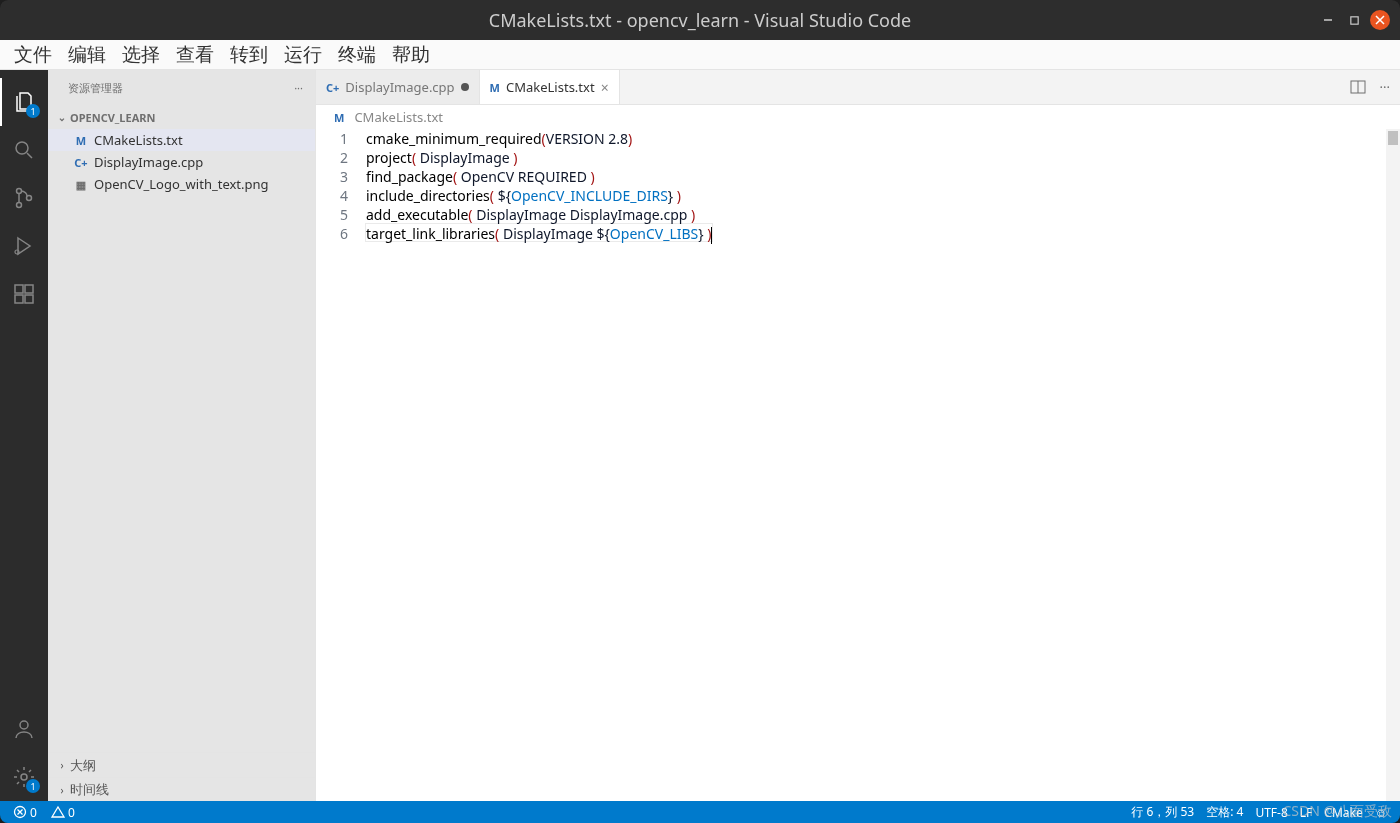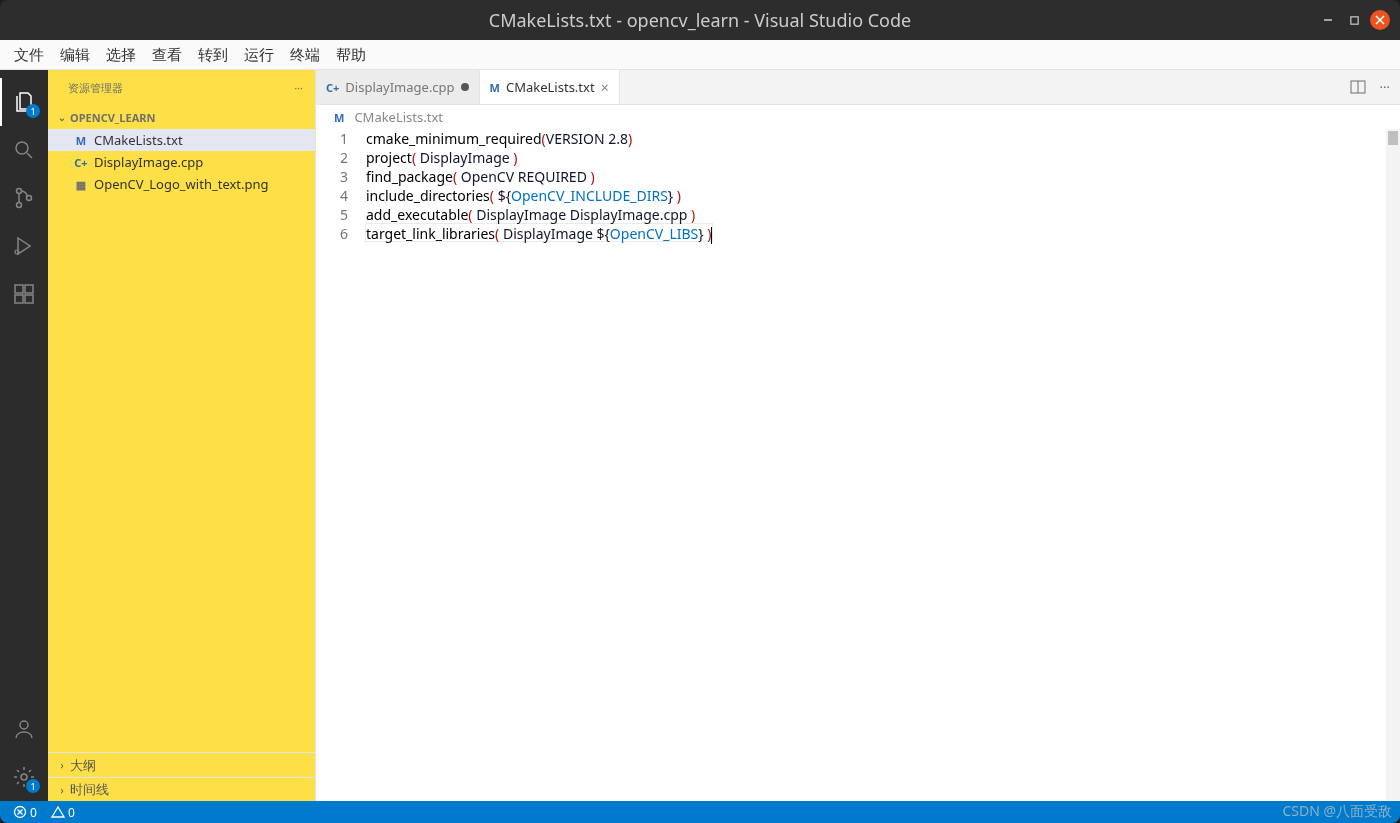--- a/index.html
+++ b/index.html
@@ -8,35 +8,35 @@
 
 .titlebar { height: 40px; background: #2d2d2d; display: flex; align-items: center; position: relative; border-top-left-radius: 8px; border-top-right-radius: 8px; }
 .titlebar-title { position: absolute; left: 50%; transform: translateX(-50%); color: #cccccc; font-size: 18px; }
 .window-controls { margin-left: auto; display: flex; align-items: center; gap: 6px; padding-right: 10px; }
 .win-btn { width: 20px; height: 20px; display: flex; align-items: center; justify-content: center; border-radius: 50%; cursor: pointer; }
 .win-close { background: #e95420; color: #fff; font-size: 11px; }
 .win-min, .win-max { color: #ccc; font-size: 14px; }
 
 
 .menubar { height: 30px; background: #fafafa; display: flex; align-items: center; padding: 0 6px; color: #333; border-bottom: 1px solid #e4e4e4; }
-.menu-item { padding: 16px 8px; cursor: pointer; font-size: 15px; }
+.menu-item { padding: 16px 8px; cursor: pointer; font-size: 19px; }
 
 
 .main { flex: 1; display: flex; overflow: hidden; }
 
 
 .activitybar { width: 48px; background: #2c2c2c; display: flex; flex-direction: column; align-items: center; padding-top: 8px; }
 .activity-item { width: 48px; height: 48px; display: flex; align-items: center; justify-content: center; cursor: pointer; position: relative; color: #858585; }
 .activity-item.active { color: #fff; }
 .activity-item.active::before { content: ""; position: absolute; left: 0; top: 0; bottom: 0; width: 2px; background: #fff; }
 .activity-badge { position: absolute; bottom: 8px; right: 8px; background: #007acc; color: #fff; font-size: 9px; min-width: 14px; height: 14px; border-radius: 8px; display: flex; align-items: center; justify-content: center; padding: 0 3px; }
 .activity-spacer { flex: 1; }
 
 
-.sidebar { width: 268px; background: #fde047; color: #333; display: flex; flex-direction: column; border-right: 1px solid #e4e4e4; }
+.sidebar { width: 268px; background: #e5e5e5; color: #333; display: flex; flex-direction: column; border-right: 1px solid #e4e4e4; }
 .sidebar-header { height: 35px; display: flex; align-items: center; justify-content: space-between; padding: 0 12px 0 20px; font-size: 11px; color: #6f6f6f; }
 .sidebar-actions { display: flex; gap: 10px; color: #6f6f6f; }
 .sidebar-section-title { height: 24px; display: flex; align-items: center; padding-left: 6px; font-size: 11px; font-weight: bold; color: #6f6f6f; cursor: pointer; }
 .sidebar-section-title .chev { width: 16px; text-align: center; font-size: 10px; }
 .file-list { flex: 1; overflow: auto; }
 .file-row { height: 22px; display: flex; align-items: center; padding-left: 24px; cursor: pointer; font-size: 13px; color: #333; }
 .file-row.selected { background: #e4e6f1; }
 .file-icon { width: 18px; height: 16px; display: inline-flex; align-items: center; justify-content: center; margin-right: 4px; font-size: 11px; font-weight: bold; }
 .icon-cmake { color: #2f6db3; }
 .icon-cpp { color: #2f6db3; }
@@ -262,15 +262,23 @@
       <span>0</span>
     </div>
     <div class="status-item">
       <svg width="14" height="14" viewBox="0 0 14 14">
           <path d="M7 2l6 10H1z" fill="none" stroke="#fff" stroke-width="1.3"></path>
         </svg>
       <span>0</span>
     </div>
   </div>
   <div class="status-spacer"></div>
+  <div class="status-right">
+    <div class="status-item">行 6，列 53</div>
+    <div class="status-item">空格: 4</div>
+    <div class="status-item">UTF-8</div>
+    <div class="status-item">LF</div>
+    <div class="status-item">CMake</div>
+    <div class="status-item">☺</div>
+  </div>
 </div>
 
 <div class="watermark">CSDN @八面受敌</div>
 
 </body></html>

